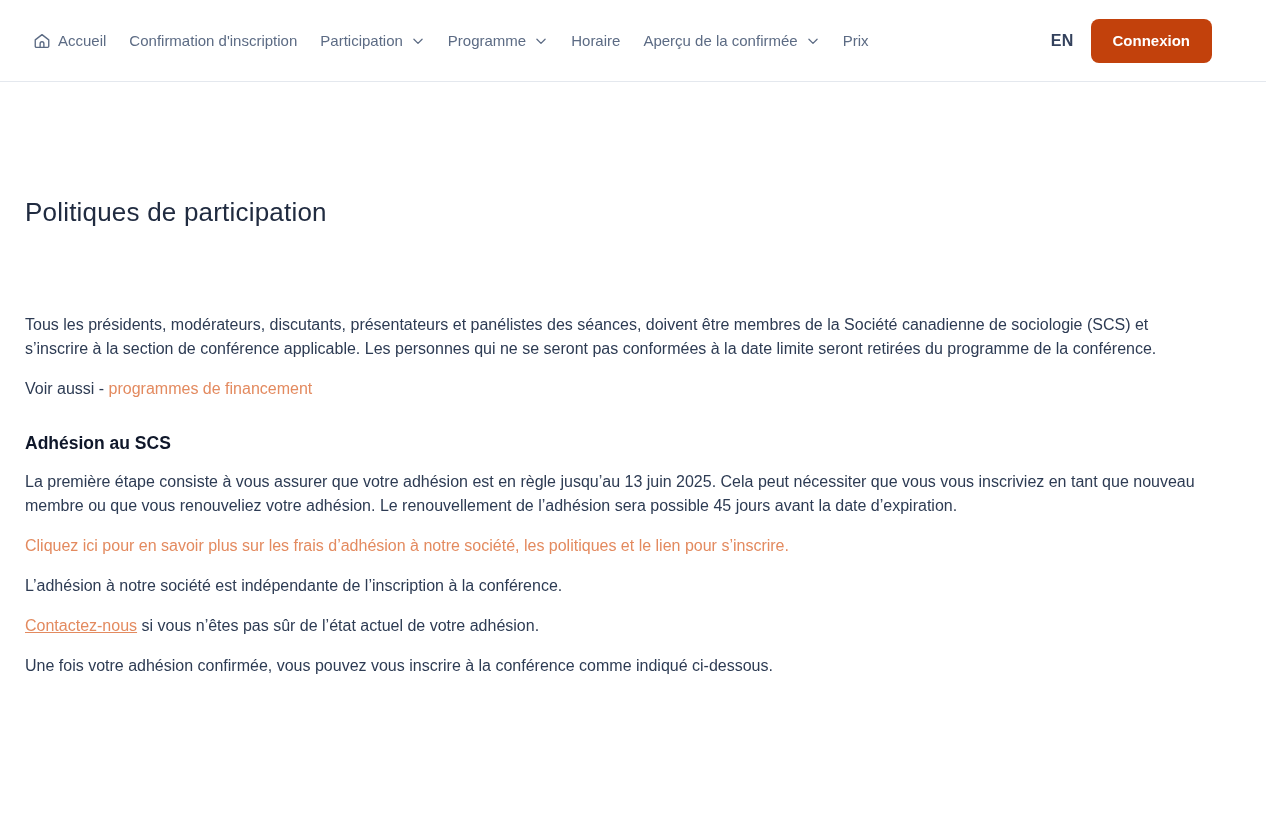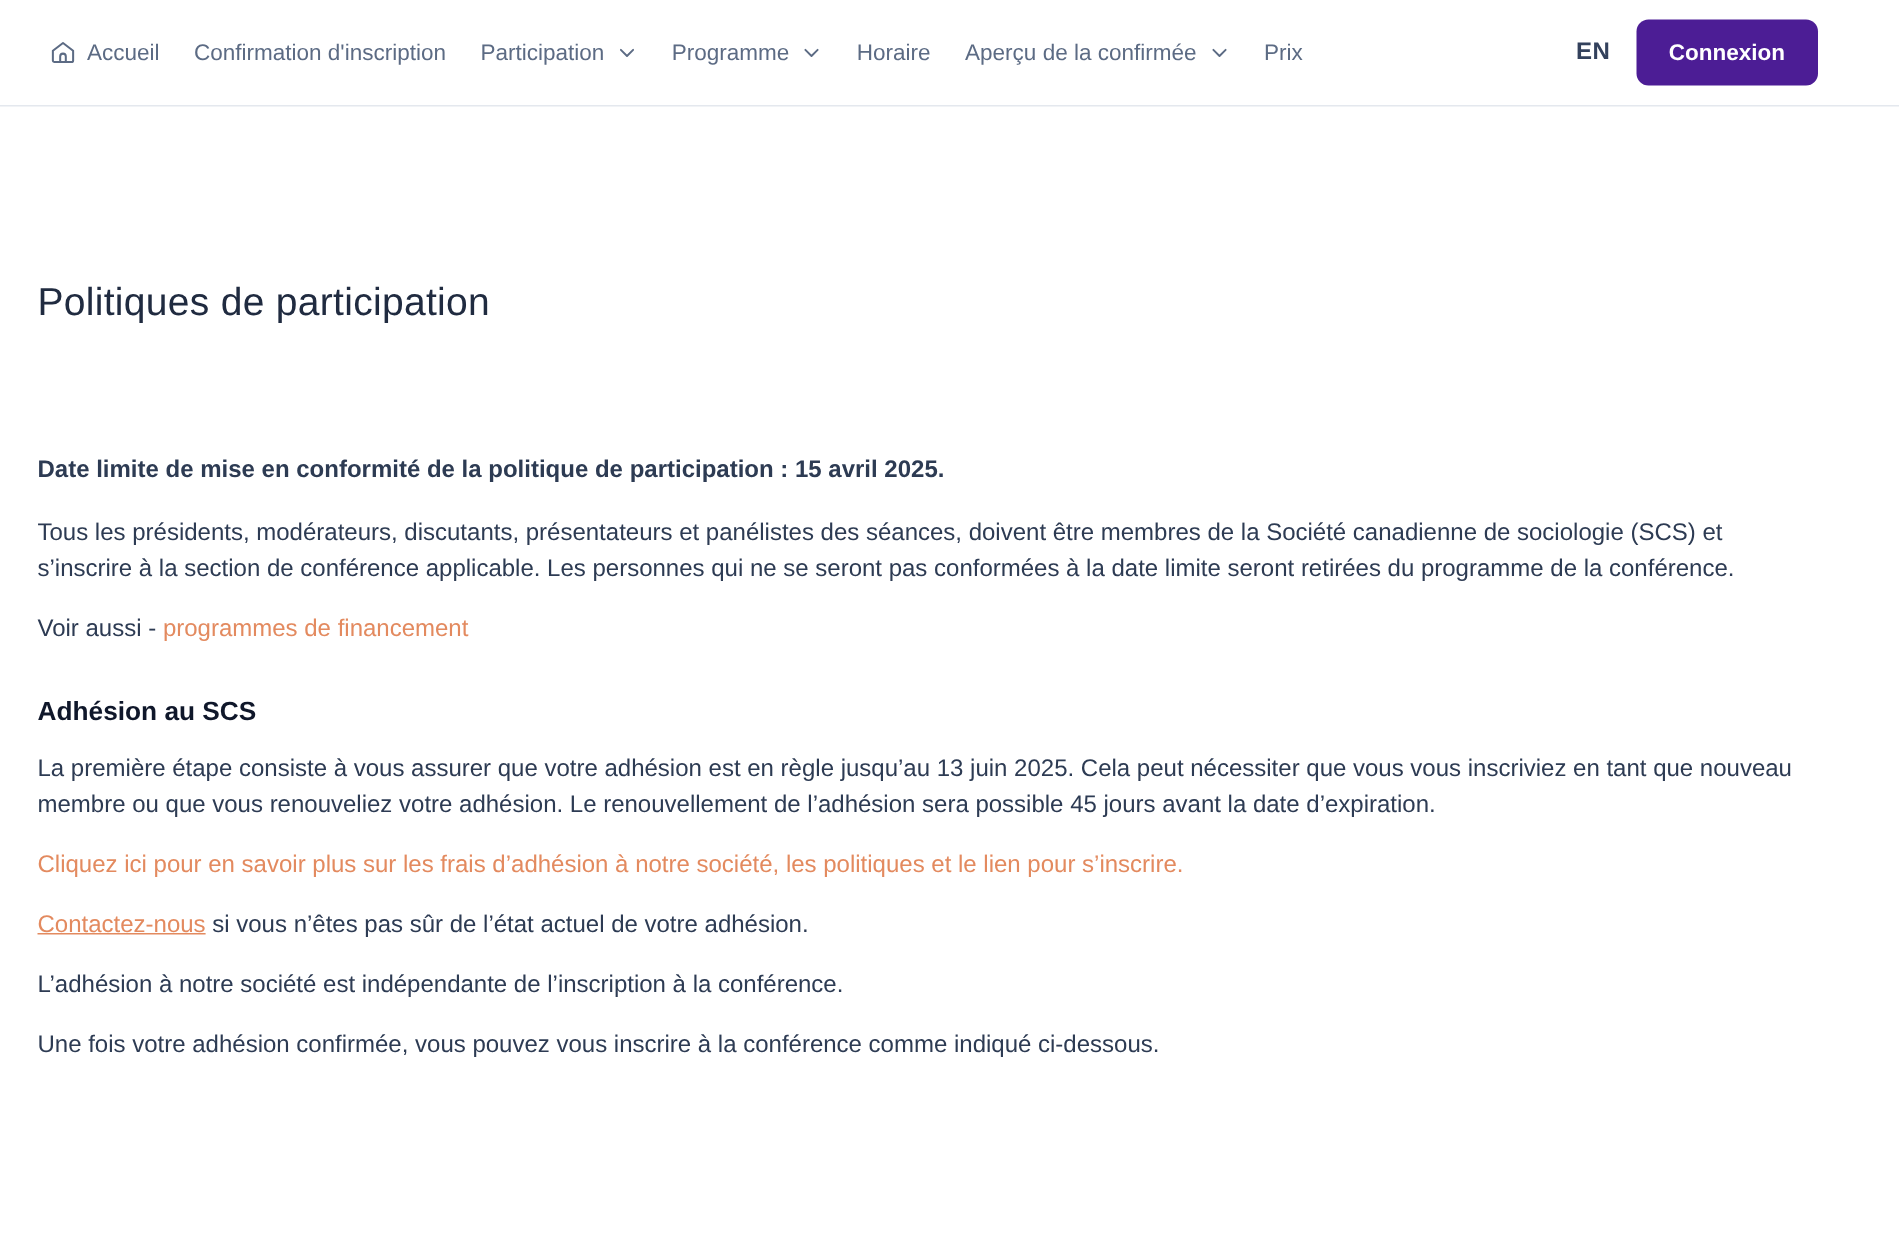--- a/index.html
+++ b/index.html
@@ -7,21 +7,21 @@
     width: 1266px;
     height: 832px;
     background: #ffffff;
     font-family: "Liberation Sans", sans-serif;
     color: #2D3B53;
     overflow: hidden;
   }
 
   
   .navbar {
-    height: 71px;
+    height: 82px;
     display: flex;
     align-items: center;
     padding: 0 54px 0 33px;
     border-bottom: 1px solid #E4E8EE;
     background: #ffffff;
   }
   .nav-left {
     display: flex;
     align-items: center;
     gap: 23px;
@@ -46,21 +46,21 @@
     gap: 17px;
   }
   .lang-toggle {
     font-size: 16px;
     font-weight: 600;
     color: #33415C;
     cursor: pointer;
     letter-spacing: 0.3px;
   }
   .login-btn {
-    background: #4c1d95;
+    background: #c2410c;
     color: #ffffff;
     border: none;
     border-radius: 8px;
     font-family: "Liberation Sans", sans-serif;
     font-size: 15px;
     font-weight: 600;
     padding: 0 22px;
     height: 44px;
     min-width: 110px;
     cursor: pointer;
@@ -168,33 +168,32 @@
   <div class="nav-right">
     <span class="lang-toggle">EN</span>
     <button class="login-btn">Connexion</button>
   </div>
 </header>
 
 <main class="main">
   <h1 class="page-title">Politiques de participation</h1>
 
   <div class="content">
-    <p class="bold-line">Date limite de mise en conformité de la politique de participation : 15 avril 2025.</p>
 
     <p>Tous les présidents, modérateurs, discutants, présentateurs et panélistes des séances, doivent être membres de la Société canadienne de sociologie (SCS) et s’inscrire à la section de conférence applicable. Les personnes qui ne se seront pas conformées à la date limite seront retirées du programme de la conférence.</p>
 
     <p><span>Voir aussi - </span><a class="link-orange">programmes de financement</a></p>
 
     <h2 class="section-heading">Adhésion au SCS</h2>
 
 
 
     <p>La première étape consiste à vous assurer que votre adhésion est en règle jusqu’au 13 juin 2025. Cela peut nécessiter que vous vous inscriviez en tant que nouveau membre ou que vous renouveliez votre adhésion. Le renouvellement de l’adhésion sera possible 45 jours avant la date d’expiration.</p>
 
     <p class="orange-paragraph"><a class="link-orange">Cliquez ici pour en savoir plus sur les frais d’adhésion à notre société, les politiques et le lien pour s’inscrire.</a></p>
 
+    <p>L’adhésion à notre société est indépendante de l’inscription à la conférence.</p>
+
     <p><a class="link-orange underlined">Contactez-nous</a><span> si vous n’êtes pas sûr de l’état actuel de votre adhésion.</span></p>
-
-    <p>L’adhésion à notre société est indépendante de l’inscription à la conférence.</p>
 
     <p>Une fois votre adhésion confirmée, vous pouvez vous inscrire à la conférence comme indiqué ci-dessous.</p>
   </div>
 </main>
 
 </body></html>

